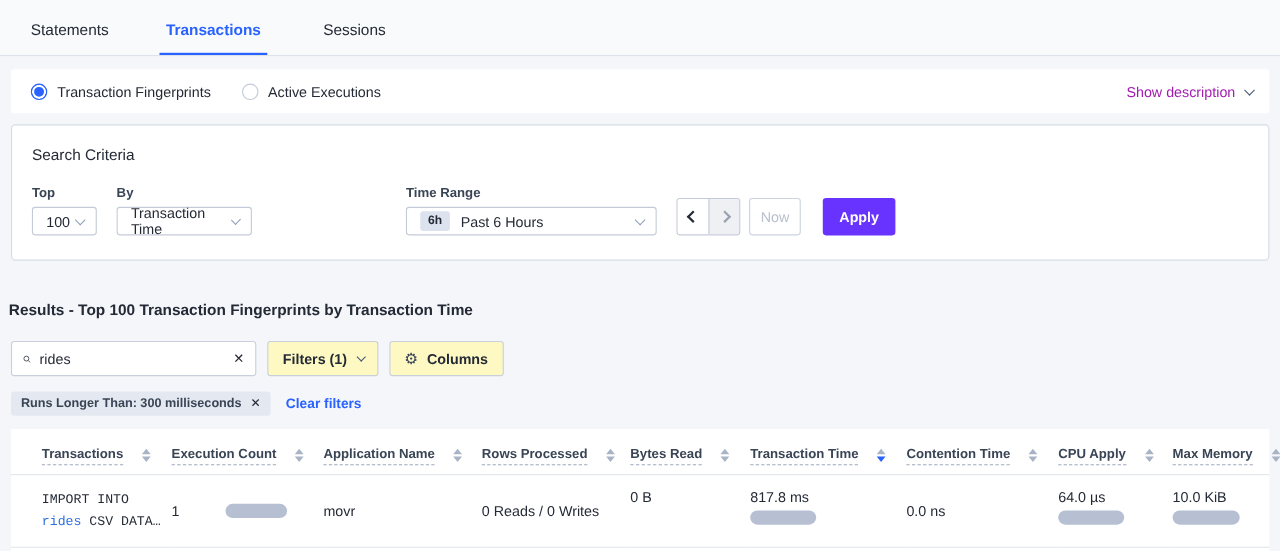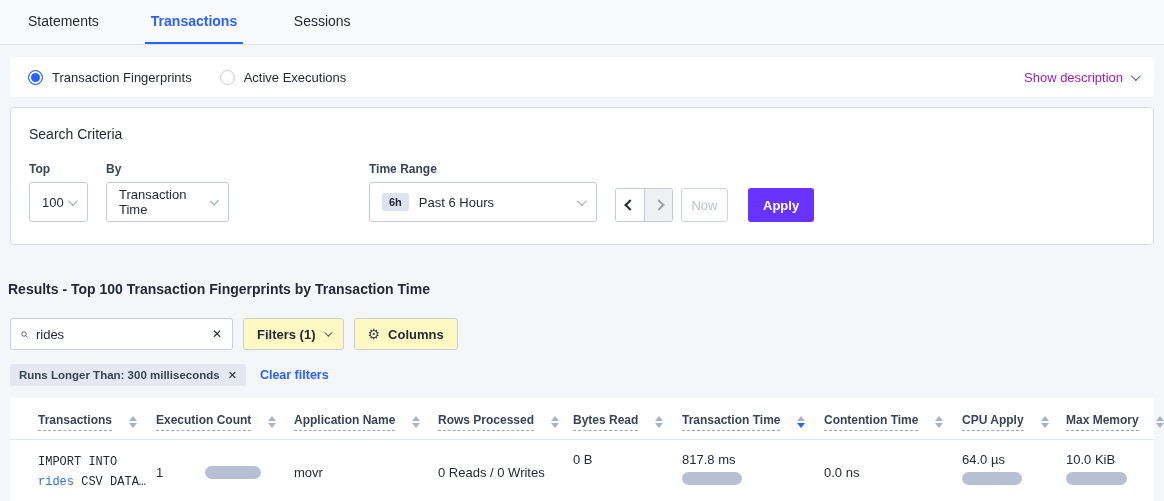--- a/index.html
+++ b/index.html
@@ -4,21 +4,21 @@
 <style>
   * { margin:0; padding:0; box-sizing:border-box; }
   html,body { width:1164px; height:501px; overflow:hidden; }
   body {
     font-family:"Liberation Sans","DejaVu Sans",sans-serif;
     background:#f4f6fa; color:#242a35; font-size:13px;
   }
   .mono { font-family:"Liberation Mono","DejaVu Sans Mono",monospace; }
 
   
-  .tabbar { height:45px; display:flex; align-items:flex-end; padding-left:22px;
+  .tabbar { height:51px; display:flex; align-items:flex-end; padding-left:22px;
             border-bottom:1px solid #dde3ea; background:#f9fafc; }
   .tab { padding:0 6px 13px 6px; margin-right:40px; font-size:14px; color:#242a35;
          cursor:pointer; border-bottom:2.5px solid transparent; min-width:78px; text-align:center; }
   .tab.active { color:#2962ff; font-weight:bold; border-bottom-color:#2962ff; }
 
   
   .radio-strip { margin:12px 10px 0 10px; background:#ffffff; height:40px;
                  display:flex; align-items:center; padding:0 16px 0 18px; border-radius:3px; }
   .radio-opt { display:flex; align-items:center; margin-right:28px; cursor:pointer; }
   .radio-circle { width:15px; height:15px; border-radius:50%; margin-right:9px; flex:0 0 auto; }
@@ -31,21 +31,21 @@
           transform:rotate(45deg) translateY(-2px); display:inline-block; }
   .chev.light { border-color:#93a1bd; }
 
   
   .criteria-card { margin:10px 10px 0 10px; background:#ffffff; border:1px solid #d6dbe7;
                    border-radius:4px; padding:18px 18px 22px 18px; }
   .criteria-title { font-size:14px; font-weight:normal; color:#242a35; margin-bottom:20px; }
   .criteria-row { display:flex; align-items:flex-end; }
   .field { margin-right:18px; }
   .field-label { font-size:12px; font-weight:bold; color:#394455; margin-bottom:6px; }
-  .select { height:40px; border:1px solid #c3cad8; border-radius:3px; background:#fff;
+  .select { height:26px; border:1px solid #c3cad8; border-radius:3px; background:#fff;
             display:flex; align-items:center; padding:0 12px; cursor:pointer; font-size:13px; color:#242a35; }
   .select .chev { margin-left:auto; }
   .sel-top { width:59px; }
   .sel-by { width:123px; }
   .sel-time { width:228px; }
   .time-badge { background:#dce3ee; color:#242a35; font-size:11px; font-weight:bold;
                 padding:3px 7px; border-radius:3px; margin-right:10px; }
   .arrow-group { display:flex; border:1px solid #c3cad8; border-radius:3px; overflow:hidden; height:34px; margin-left:0; }
   .arrow-btn { width:28px; display:flex; align-items:center; justify-content:center; cursor:pointer; background:#fff; }
   .arrow-btn.disabled { background:#eef0f3; cursor:default; }

